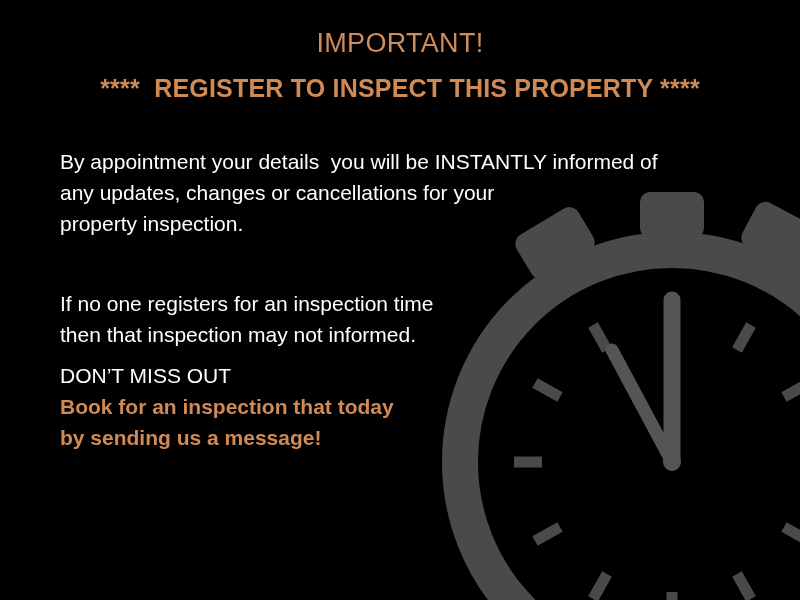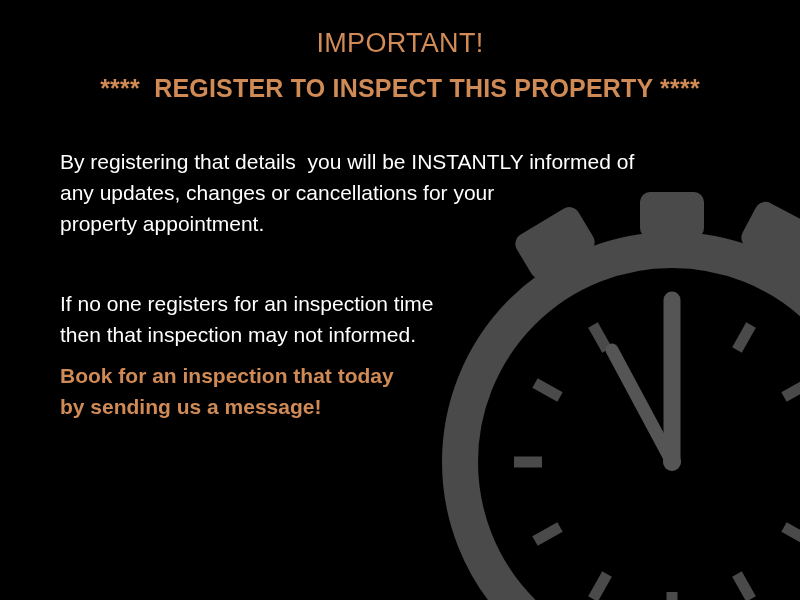--- a/index.html
+++ b/index.html
@@ -143,29 +143,30 @@
   </svg>
 
   <div id="content">
 
     <div class="heading-block">
       <div id="heading-important">IMPORTANT!</div>
       <div id="heading-register">****  REGISTER TO INSPECT THIS PROPERTY ****</div>
     </div>
 
     <div class="body-block" id="para-registering">
-      <div class="body-line">By registering that details  you will be INSTANTLY informed of</div>
+      <div class="body-line">By appointment your details  you will be INSTANTLY informed of</div>
       <div class="body-line">any updates, changes or cancellations for your</div>
-      <div class="body-line">property appointment.</div>
+      <div class="body-line">property inspection.</div>
     </div>
 
     <div class="body-block" id="para-noone">
       <div class="body-line">If no one registers for an inspection time</div>
       <div class="body-line">then that inspection may not informed.</div>
     </div>
 
     <div class="body-block" id="para-cta">
+      <div class="cta-white">DON’T MISS OUT</div>
       <div class="cta-orange">Book for an inspection that today</div>
       <div class="cta-orange">by sending us a message!</div>
     </div>
 
   </div>
 </div>
 
 </body></html>

